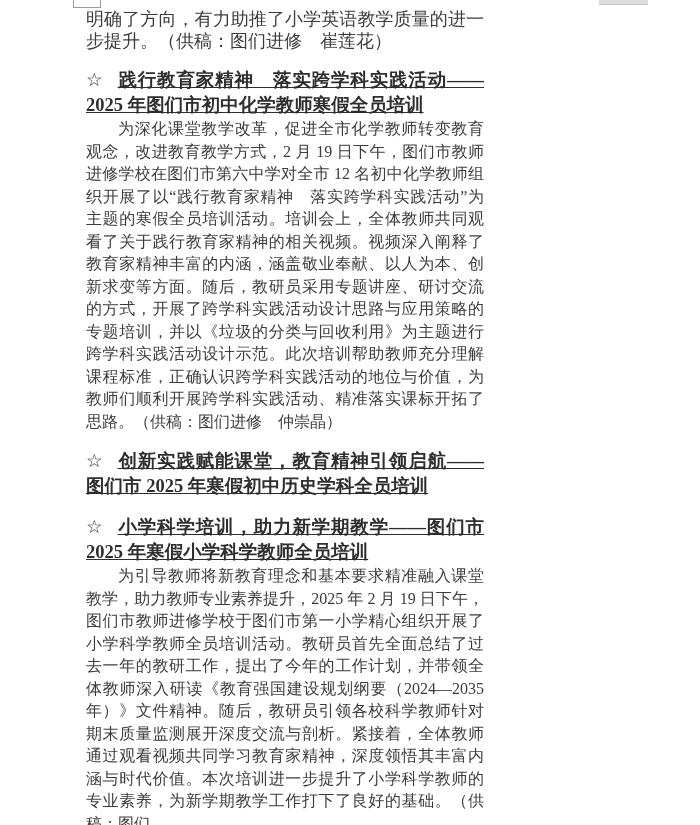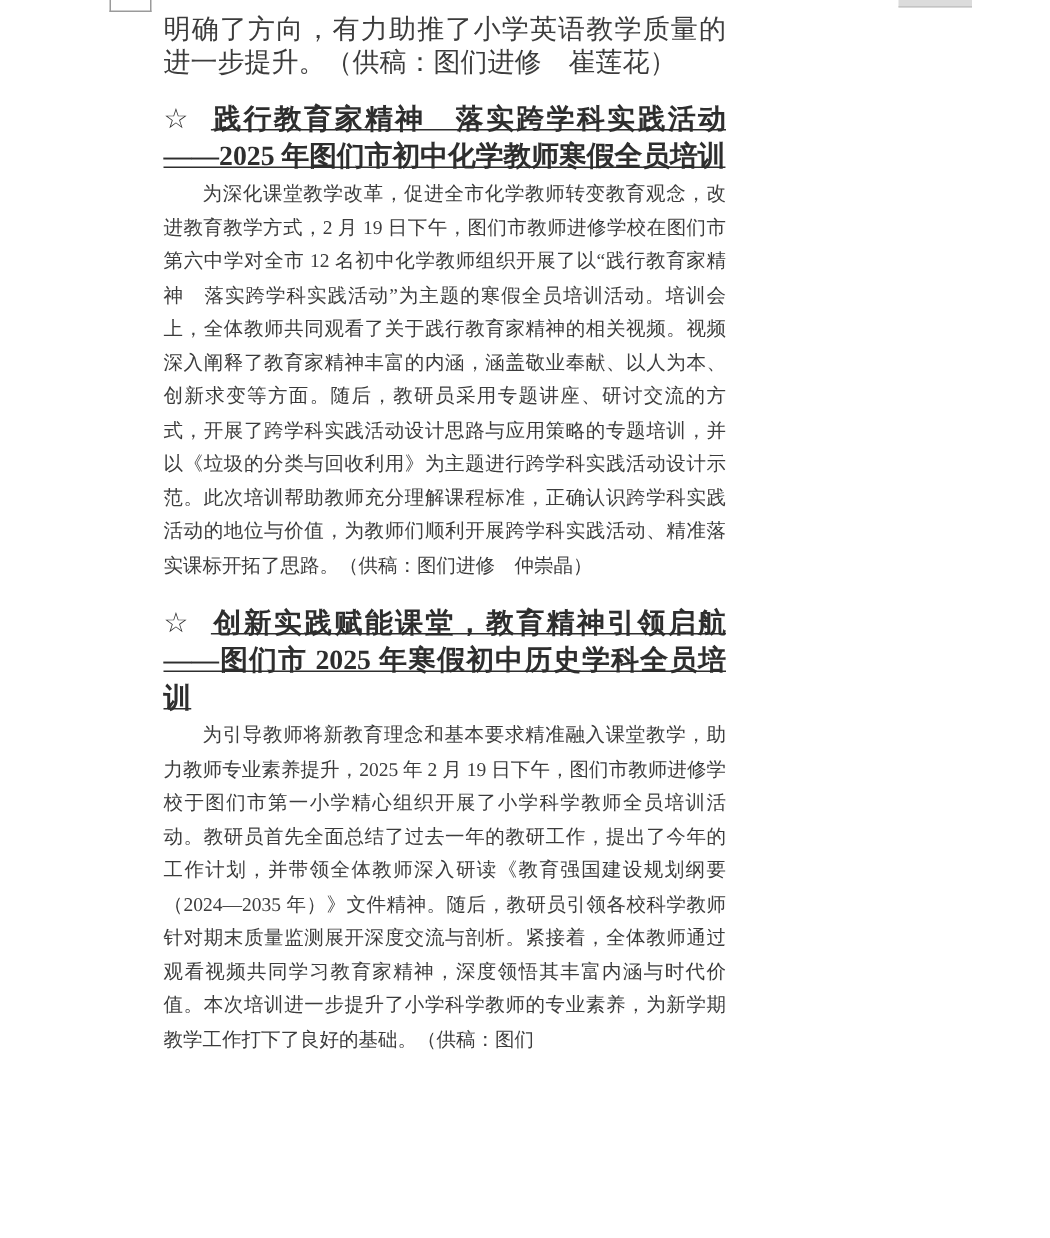--- a/index.html
+++ b/index.html
@@ -12,21 +12,21 @@
     height: 825px;
     overflow: hidden;
     font-family: "Liberation Serif", "DejaVu Serif", serif;
     color: #3c3c3c;
   }
   .page {
     position: relative;
     width: 576px;
     height: 825px;
     box-sizing: border-box;
-    padding: 8px 92px 0 109px;
+    padding: 8px 92px 0 86px;
     background: #ffffff;
   }
   
   .artifact-left {
     position: absolute;
     left: 73px;
     top: -3px;
     width: 26px;
     height: 10px;
     border: 1px solid #9a9a9a;
@@ -57,21 +57,21 @@
     text-align: justify;
     margin: 16px 0 0 0;
     text-decoration: underline;
   }
   h2.section-heading .star {
     display: inline-block;
     padding-right: 15px;
     font-weight: normal;
   }
   p.section-body {
-    font-size: 13px;
+    font-size: 16px;
     line-height: 22.5px;
     text-align: justify;
     text-indent: 2em;
     margin: 0;
   }
 </style>
 </head>
 <body>
 
 <div class="page">
@@ -83,15 +83,18 @@
 
   <h2 class="section-heading">
     <span class="star">☆</span><span>践行教育家精神　落实跨学科实践活动——2025 年图们市初中化学教师寒假全员培训</span>
   </h2>
   <p class="section-body">为深化课堂教学改革，促进全市化学教师转变教育观念，改进教育教学方式，2 月 19 日下午，图们市教师进修学校在图们市第六中学对全市 12 名初中化学教师组织开展了以“践行教育家精神　落实跨学科实践活动”为主题的寒假全员培训活动。培训会上，全体教师共同观看了关于践行教育家精神的相关视频。视频深入阐释了教育家精神丰富的内涵，涵盖敬业奉献、以人为本、创新求变等方面。随后，教研员采用专题讲座、研讨交流的方式，开展了跨学科实践活动设计思路与应用策略的专题培训，并以《垃圾的分类与回收利用》为主题进行跨学科实践活动设计示范。此次培训帮助教师充分理解课程标准，正确认识跨学科实践活动的地位与价值，为教师们顺利开展跨学科实践活动、精准落实课标开拓了思路。（供稿：图们进修　仲崇晶）</p>
 
   <h2 class="section-heading">
     <span class="star">☆</span><span>创新实践赋能课堂，教育精神引领启航——图们市 2025 年寒假初中历史学科全员培训</span>
   </h2>
 
+  <h2 class="section-heading">
+    <span class="star">☆</span><span>小学科学培训，助力新学期教学——图们市 2025 年寒假小学科学教师全员培训</span>
+  </h2>
   <p class="section-body">为引导教师将新教育理念和基本要求精准融入课堂教学，助力教师专业素养提升，2025 年 2 月 19 日下午，图们市教师进修学校于图们市第一小学精心组织开展了小学科学教师全员培训活动。教研员首先全面总结了过去一年的教研工作，提出了今年的工作计划，并带领全体教师深入研读《教育强国建设规划纲要（2024—2035 年）》文件精神。随后，教研员引领各校科学教师针对期末质量监测展开深度交流与剖析。紧接着，全体教师通过观看视频共同学习教育家精神，深度领悟其丰富内涵与时代价值。本次培训进一步提升了小学科学教师的专业素养，为新学期教学工作打下了良好的基础。（供稿：图们</p>
 
 </div>
 
 </body></html>

